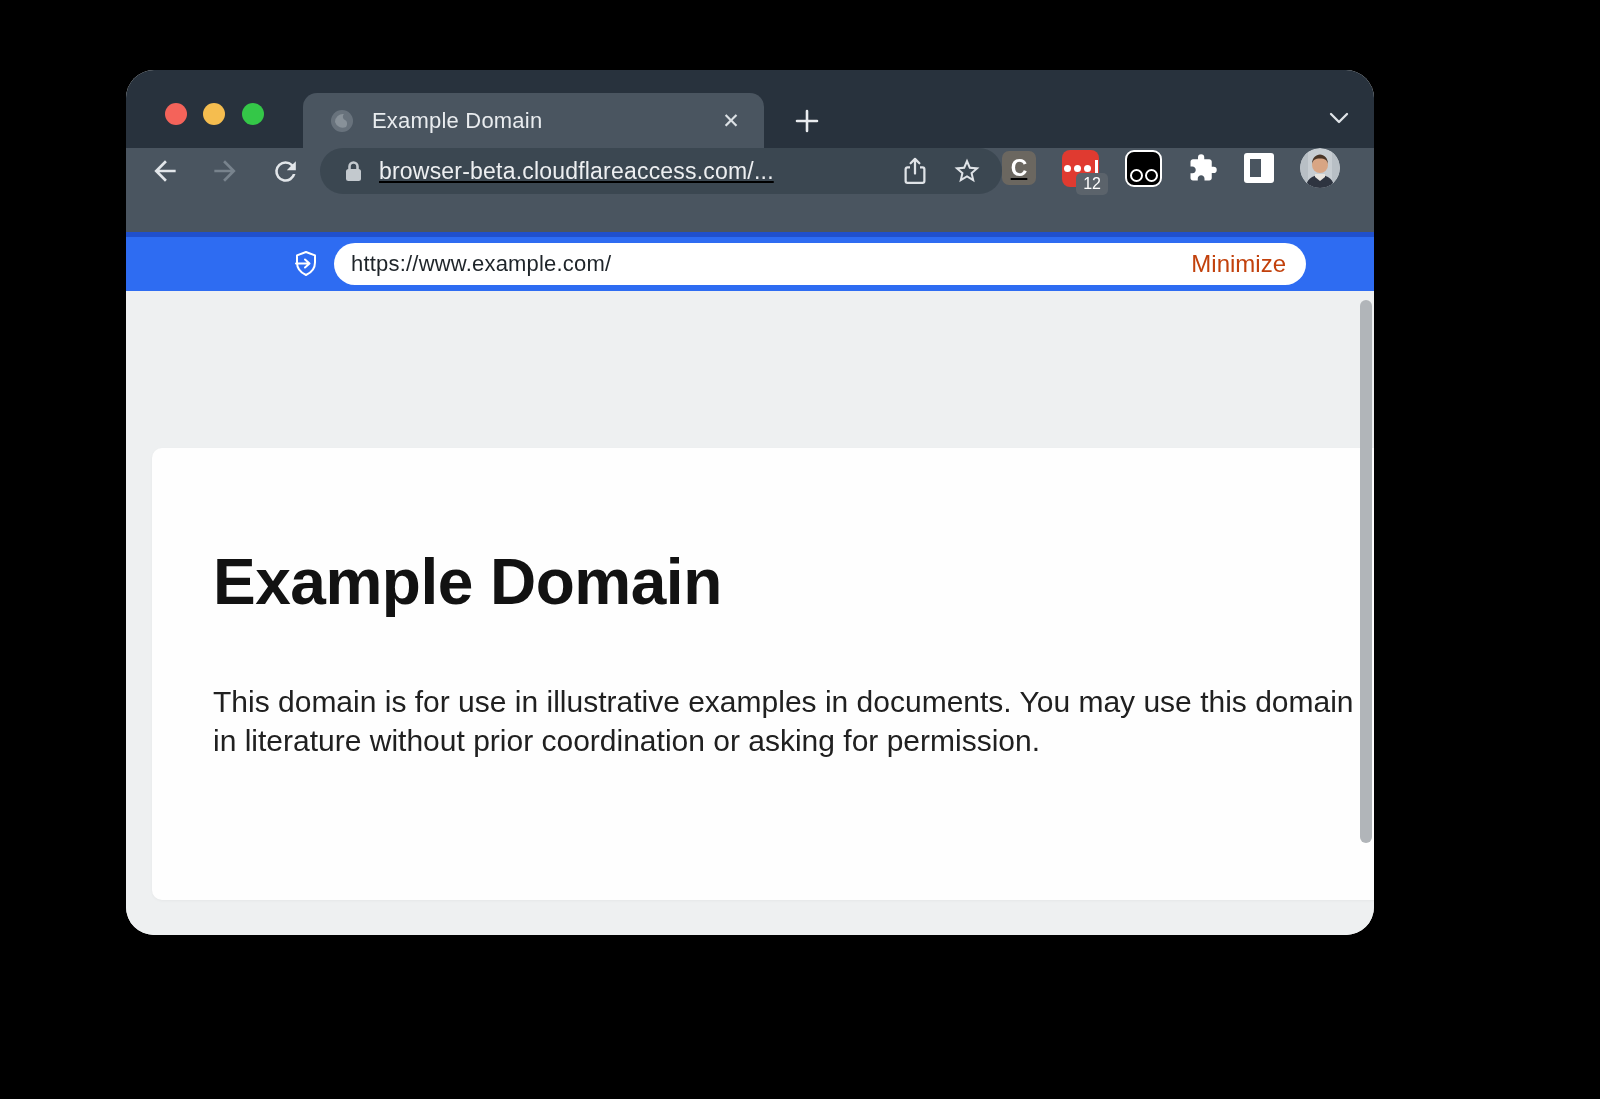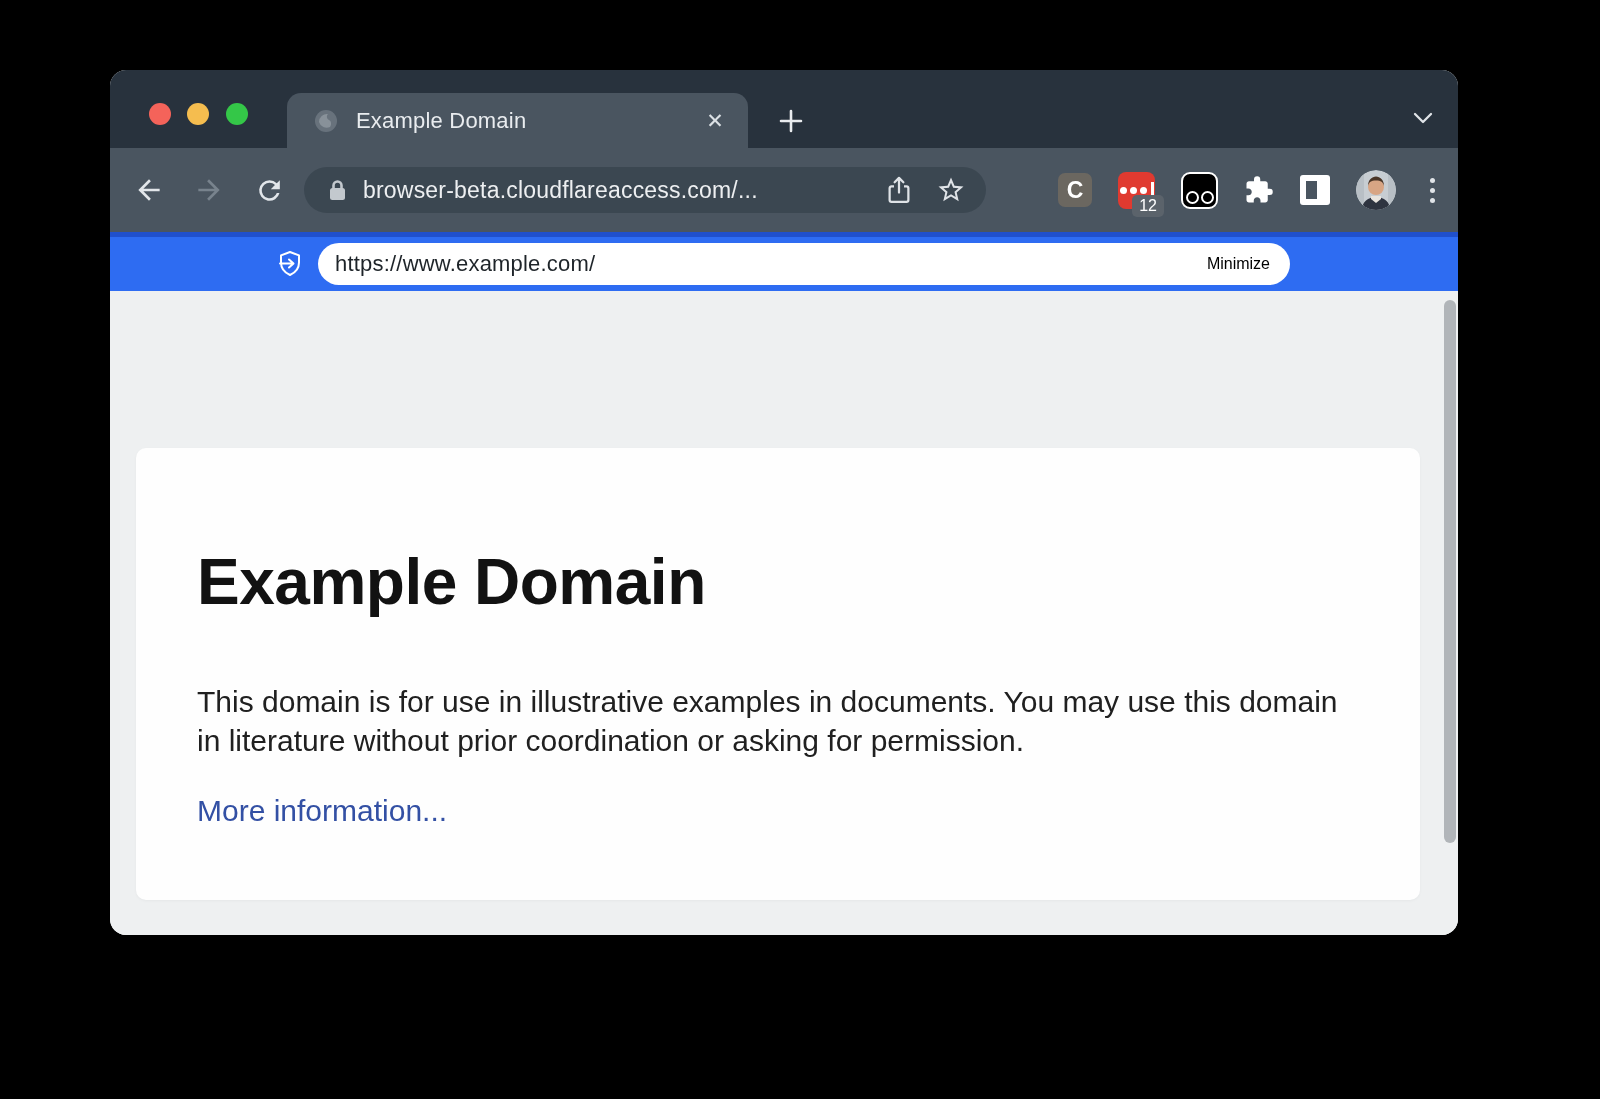--- a/index.html
+++ b/index.html
@@ -1,20 +1,20 @@
 <!DOCTYPE html>
 <html style="--frame-bg: #28323d; --toolbar-bg: #4a5560; --omnibox-bg: #3b4751; --accent-blue: #2e6cf2; --accent-blue-dark: #2050cc; --page-bg: #eef0f1; --link-blue: #3350a4; --traffic-red: #f4635a; --traffic-yellow: #f5bd4f; --traffic-green: #34c748; --extension-red: #e03a30;"><head>
 <meta charset="utf-8">
 <style>
   * { margin:0; padding:0; box-sizing:border-box; }
   html,body { width:1600px; height:1099px; background:#000; font-family:"Liberation Sans","DejaVu Sans",sans-serif; overflow:hidden; }
 
   .window {
-    position:absolute; left:110px; top:70px; width:1348px; height:865px;
-    border-radius:16px; overflow:hidden; display:flex; flex-direction:column;
+    position:absolute; left:126px; top:70px; width:1248px; height:865px;
+    border-radius:28px; overflow:hidden; display:flex; flex-direction:column;
     box-shadow:0 20px 60px rgba(0,0,0,.6);
     background:var(--page-bg);
   }
 
   
   .tabstrip { position:relative; height:78px; background:var(--frame-bg); flex:none; }
   .traffic { position:absolute; top:33px; width:22px; height:22px; border-radius:50%; }
   .traffic.red    { left:39px;  background:var(--traffic-red); }
   .traffic.yellow { left:77px;  background:var(--traffic-yellow); }
   .traffic.green  { left:116px; background:var(--traffic-green); }
@@ -31,21 +31,21 @@
 
   .newtab {
     position:absolute; left:662px; top:32px; width:38px; height:38px;
     display:flex; align-items:center; justify-content:center; cursor:pointer;
   }
   .strip-chevron { position:absolute; right:23px; top:36px; width:24px; height:24px; cursor:pointer; }
 
   
   .toolbar {
     height:84px; background:var(--toolbar-bg); flex:none;
-    display:flex; align-items:center; padding:0 16px;
+    display:flex; align-items:flex-start; padding:0 16px;text-decoration:underline;
   }
   .navbtn { width:46px; height:46px; border-radius:50%; display:flex; align-items:center; justify-content:center; flex:none; cursor:pointer; }
   .navbtn + .navbtn { margin-left:14px; }
   .omnibox {
     margin-left:12px; width:682px; height:46px; border-radius:23px; background:var(--omnibox-bg);
     display:flex; align-items:center; padding:0 20px 0 24px; flex:none; cursor:text;
   }
   .omnibox .lock { flex:none; width:19px; height:24px; }
   .omnibox .url { margin-left:16px; font-size:23px; font-weight:500; color:#edeff1; letter-spacing:.2px; flex:1; white-space:nowrap; overflow:hidden; }
   .omnibox .boxicon { flex:none; width:30px; height:30px; margin-left:22px; cursor:pointer; }
@@ -73,21 +73,21 @@
   .remotebar {
     height:59px; flex:none; background:var(--accent-blue); border-top:5px solid var(--accent-blue-dark);
     position:relative; display:flex; align-items:center;
   }
   .remotebar .shield { position:absolute; left:164px; top:11px; width:32px; height:32px; }
   .remote-pill {
     position:absolute; left:208px; top:6px; width:972px; height:42px; border-radius:21px; background:#fff;
     display:flex; align-items:center; padding:0 20px 0 17px; cursor:text;gap:34px;
   }
   .remote-pill .rurl { font-size:22px; color:#1e2429; letter-spacing:.2px; flex:1; white-space:nowrap; }
-  .remote-pill .minimize { flex:none; font-size:16px; color:#000000; cursor:pointer;margin-left:36px; }
+  .remote-pill .minimize { flex:none; font-size:24px; color:#c2410c; cursor:pointer;margin-left:36px; }
 
   
   .page { flex:1; background:var(--page-bg); position:relative; }
   .card {
     position:absolute; left:26px; top:157px; width:1284px; height:452px;
     background:#fefefe; border-radius:10px; box-shadow:0 1px 3px rgba(0,0,0,.04);
     padding:96px 61px 0 61px;
   }
   .card h1 { font-size:64px; line-height:1.2; font-weight:700; color:#121212; letter-spacing:-.5px; }
   .card p  { margin-top:61px; font-size:30px; line-height:39px; color:#202020; max-width:1165px; }
@@ -219,18 +219,17 @@
     <div class="remote-pill">
       <span class="rurl">https://www.example.com/</span>
       <span class="minimize">Minimize</span>
     </div>
   </div>
 
   <div class="page">
     <div class="card">
       <h1>Example Domain</h1>
       <p>This domain is for use in illustrative examples in documents. You may use this domain in literature without prior coordination or asking for permission.</p>
-      <a href="#">More information...</a>
     </div>
     <div class="scroll-thumb"></div>
   </div>
 
 </div>
 
 </body></html>

